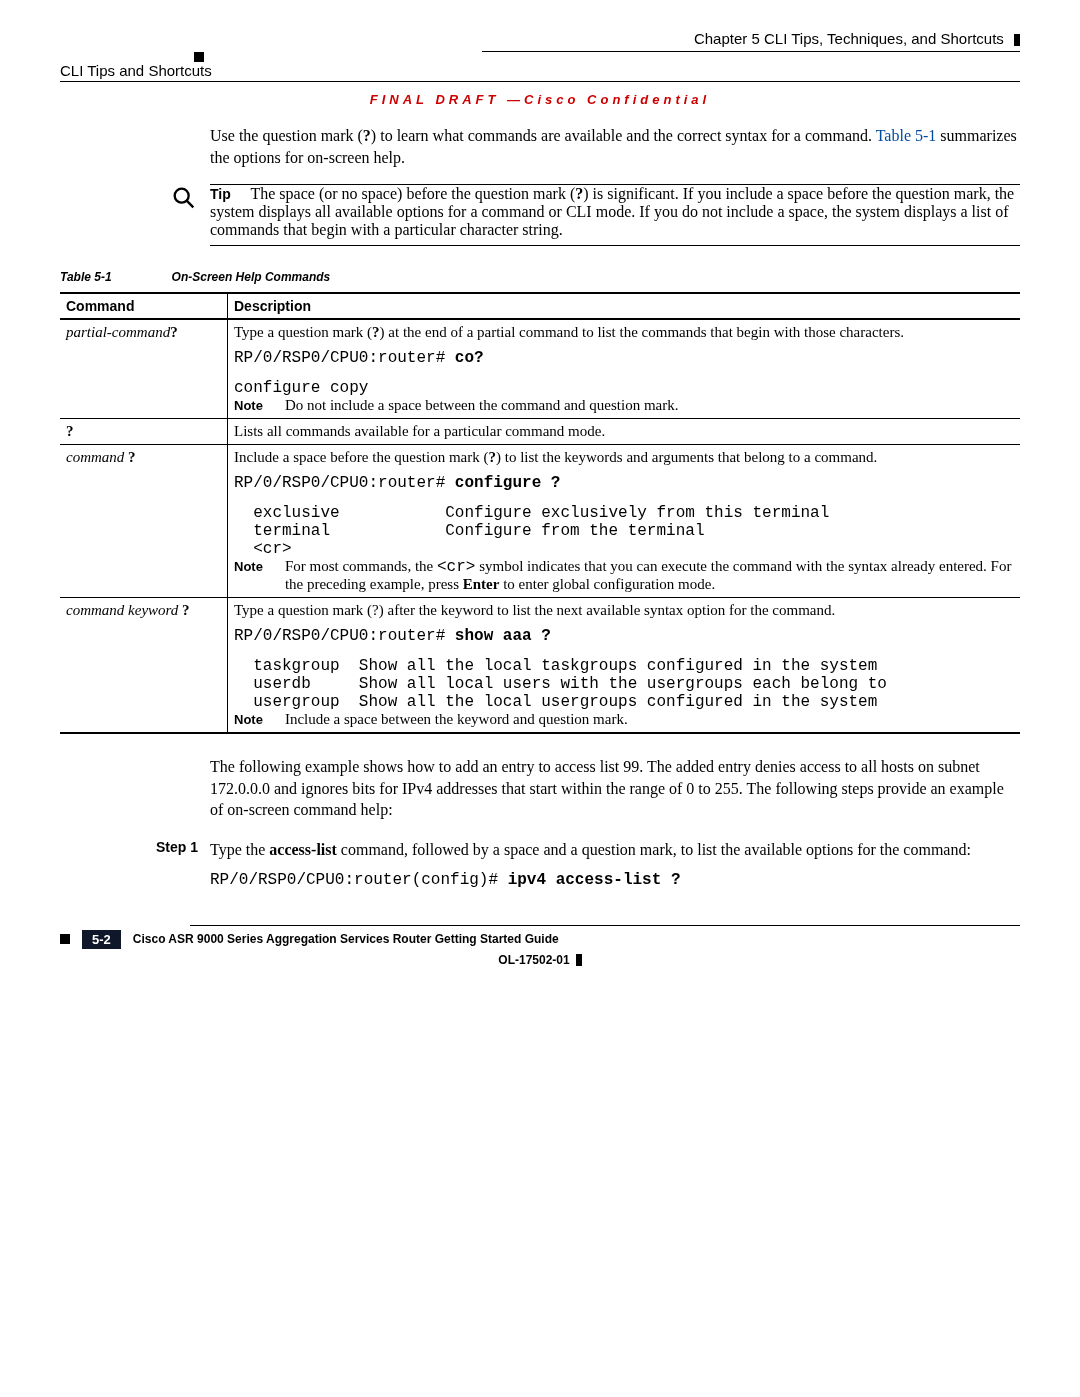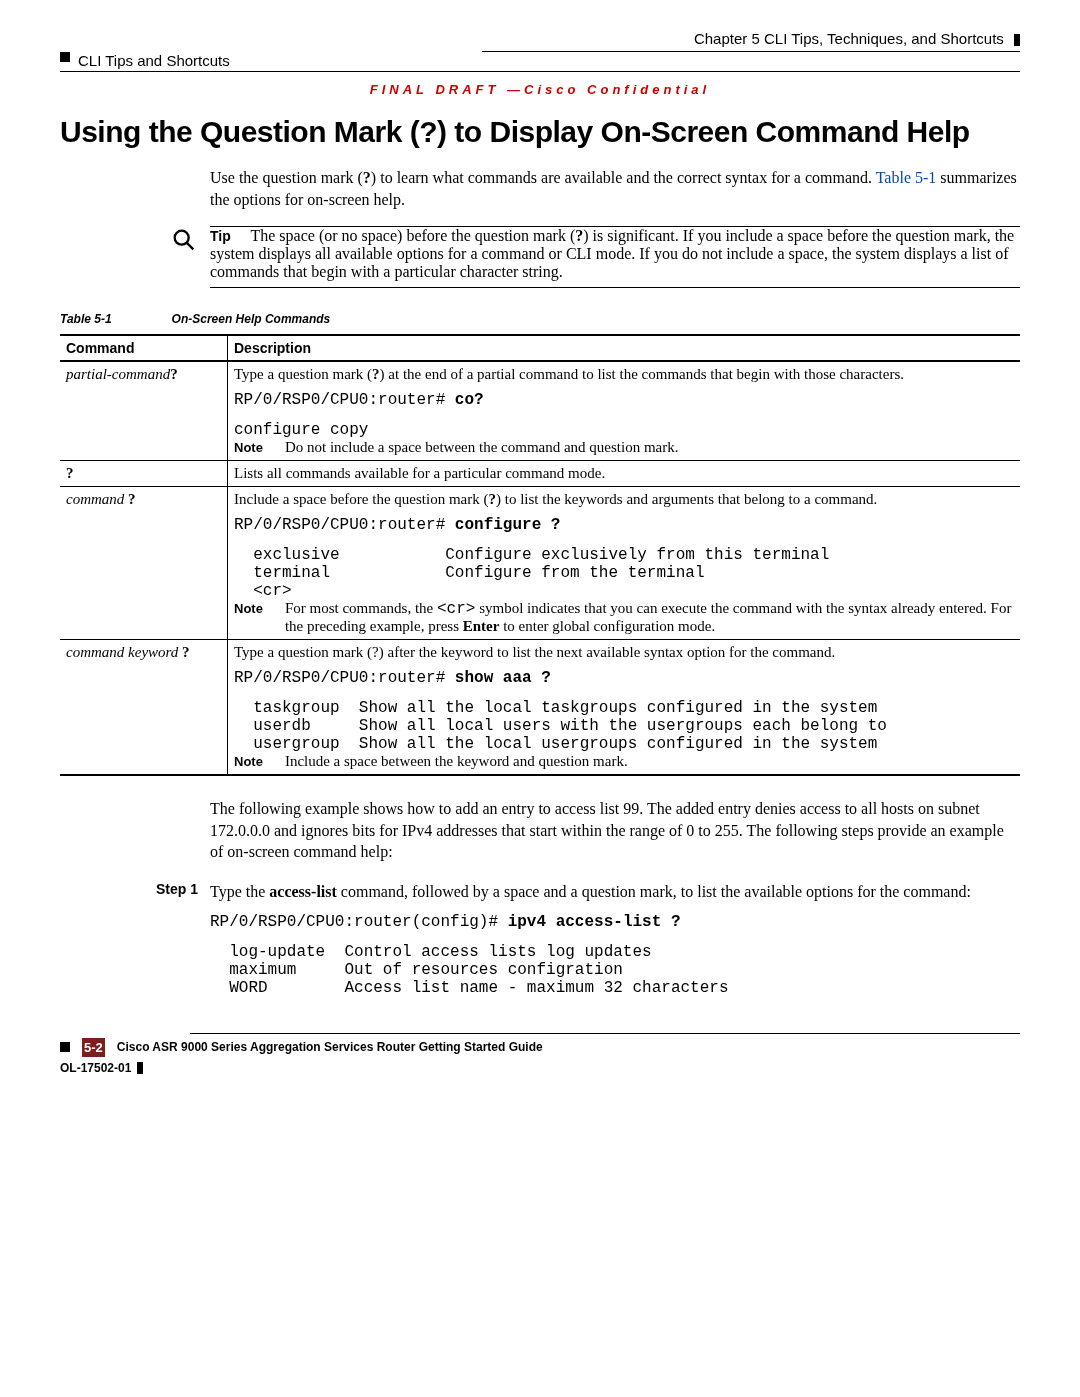--- a/index.html
+++ b/index.html
@@ -39,21 +39,22 @@
   .running-header .left-square {
     display: inline-block;
     width: 10px;
     height: 10px;
     background: #000;
     margin-right: 8px;
     vertical-align: middle;
   }
   .running-header .left {
     display: flex;
-    align-items: flex-start;
+    align-items: flex-end;
+    flex-direction: column;
   }
   .header-rule {
     border: none;
     border-top: 1px solid #000;
     margin: 0 0 10px 0;
   }
   .short-rule {
     width: 56%;
     margin-left: auto;
     margin-top: 2px;
@@ -195,26 +196,26 @@
   .footer-rule {
     border: none;
     border-top: 1px solid #000;
     margin: 0 0 4px 130px;
   }
   .footer-line {
     display: flex;
     align-items: center;
   }
   .footer-page-box {
-    background: #7f1d1d;
+    background: #0f172a;
     color: #fff;
     font-family: Arial, Helvetica, sans-serif;
     font-weight: bold;
     font-size: 13px;
-    padding: 2px 2px;
+    padding: 2px 10px;
     margin-right: 12px;
   }
   .footer-left-mark {
     display: inline-block;
     width: 10px;
     height: 10px;
     background: #000;
     margin-right: 12px;
   }
   .footer-title {
@@ -252,21 +253,20 @@
   <div class="running-header" style="margin-top:-10px">
     <div class="left">
       <span class="left-square"></span>
       <span>CLI Tips and Shortcuts</span>
     </div>
   </div>
   <hr class="header-rule full-rule2" style="margin-top:-2px">
 
   <div class="draft-banner">FINAL DRAFT —Cisco Confidential</div>
 
-  <h1 class="title">Using the Question Mark (?) to Display On-Screen Command Help</h1>
 
   <div class="indent-block">
     <p>
       <span>Use the question mark (</span><b>?</b><span>) to learn what commands are available and the correct syntax for a command. </span>
       <span class="link">Table 5-1</span><span> summarizes the options for on-screen help.</span>
     </p>
   </div>
 
   <div class="tip-row">
     <div class="tip-icon">
@@ -350,32 +350,29 @@
 
   <div class="indent-block body-after">
     <p>The following example shows how to add an entry to access list 99. The added entry denies access to all hosts on subnet 172.0.0.0 and ignores bits for IPv4 addresses that start within the range of 0 to 255. The following steps provide an example of on-screen command help:</p>
   </div>
 
   <div class="step-row">
     <div class="step-label">Step 1</div>
     <div style="flex:1">
       <p id="step1-text">Type the <b>access-list</b> command, followed by a space and a question mark, to list the available options for the command:</p>
       <div class="mono"><span>RP/0/RSP0/CPU0:router(config)# </span><b>ipv4 access-list ?</b></div>
-      <div class="mono" style="margin-top:12px">  log-update  Control access lists log updates
-  maximum     Out of resources configration
-  WORD        Access list name - maximum 32 characters</div>
     </div>
   </div>
 
   <div class="footer">
     <hr class="footer-rule">
     <div class="footer-line">
       <span class="footer-left-mark"></span>
       <span class="footer-page-box">5-2</span>
       <span class="footer-title">Cisco ASR 9000 Series Aggregation Services Router Getting Started Guide</span>
     </div>
-    <div class="footer-line" style="justify-content:flex-start;margin-top:4px">
+    <div class="footer-line" style="justify-content:center;margin-top:4px">
       <span class="footer-right">OL-17502-01</span>
       <span class="footer-right-mark"></span>
     </div>
   </div>
 
 </div>
 
 </body></html>

